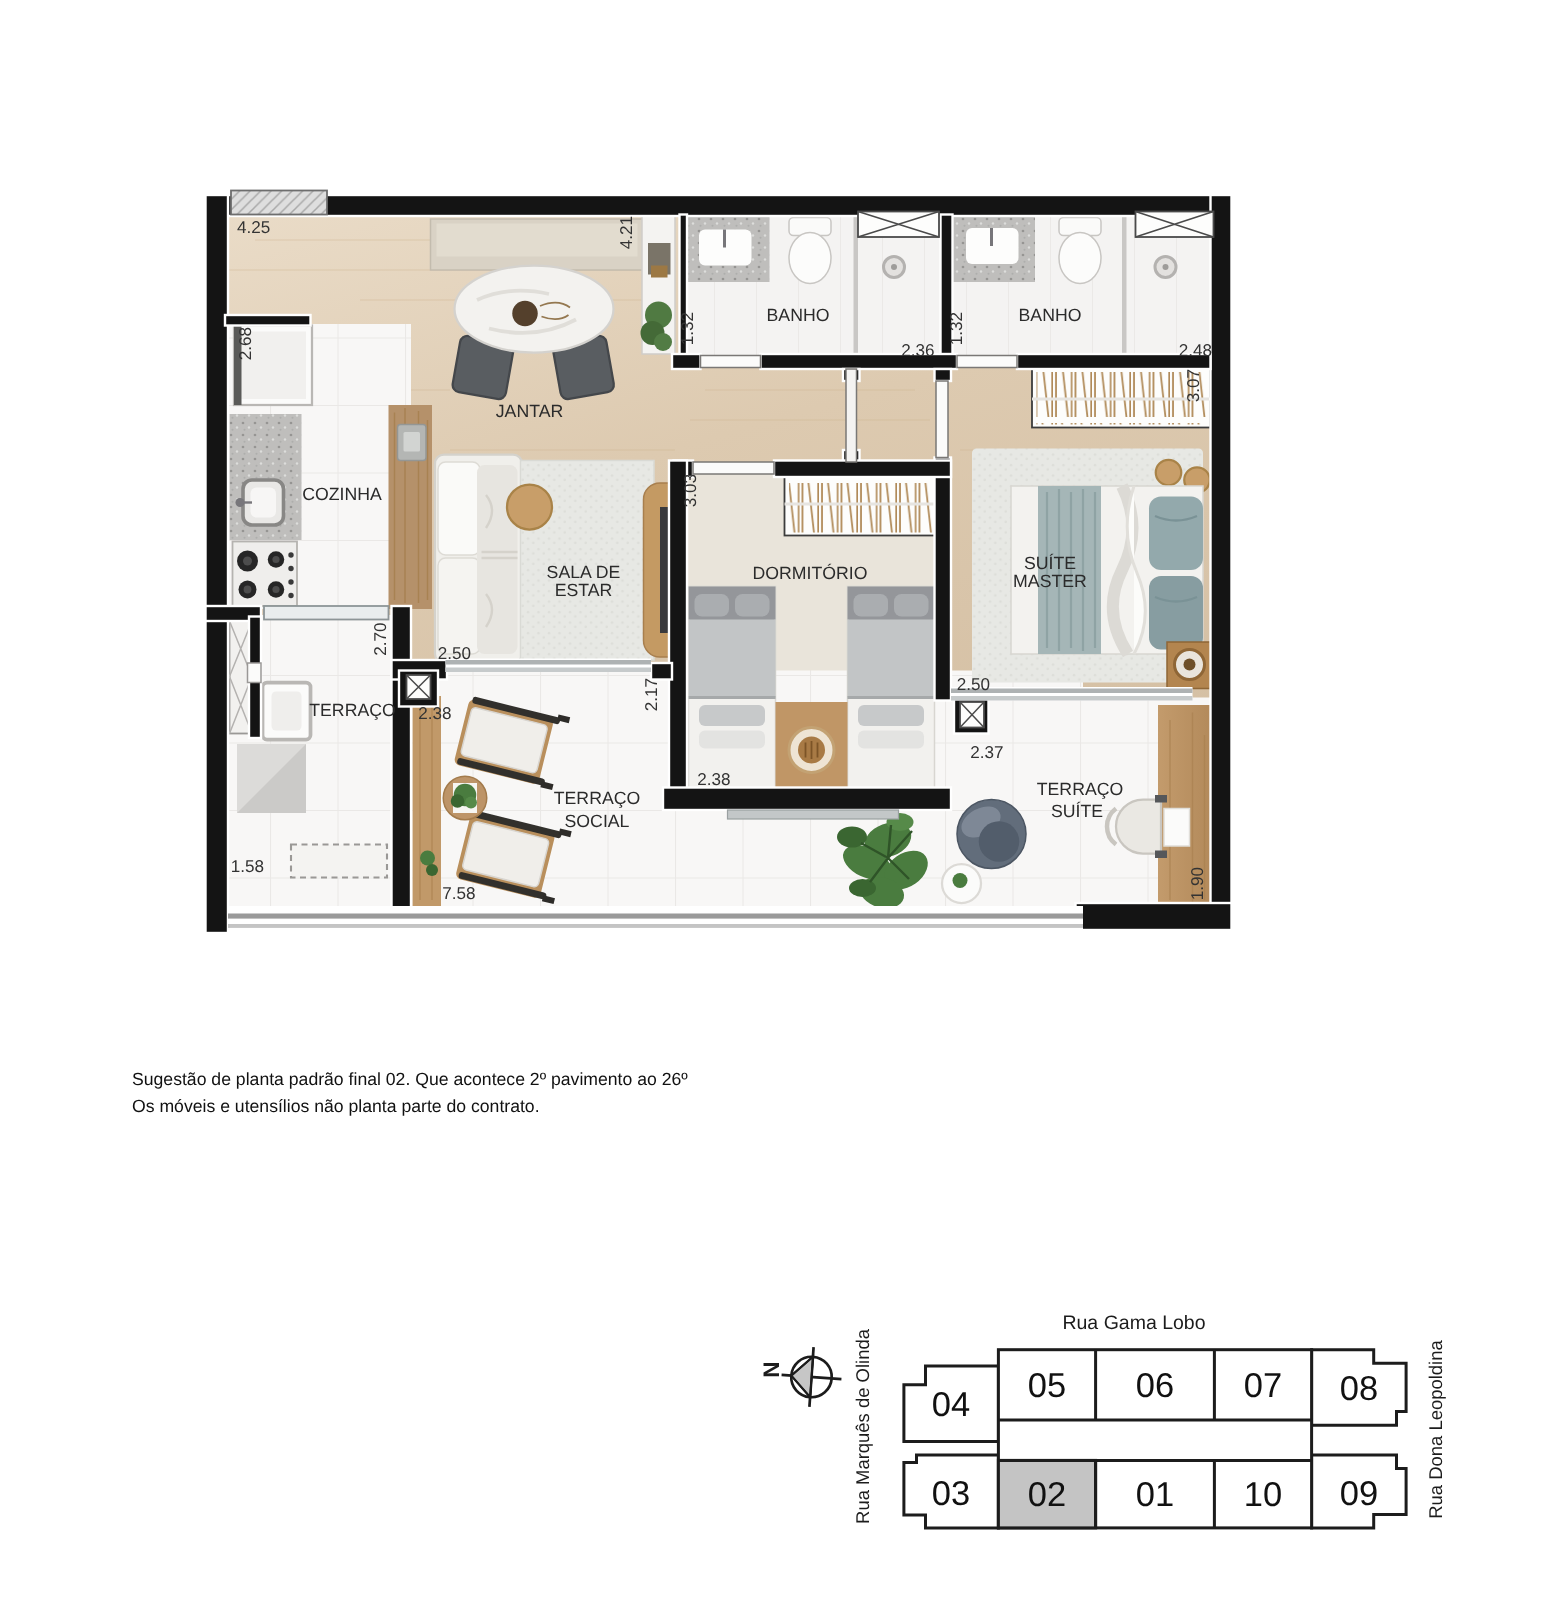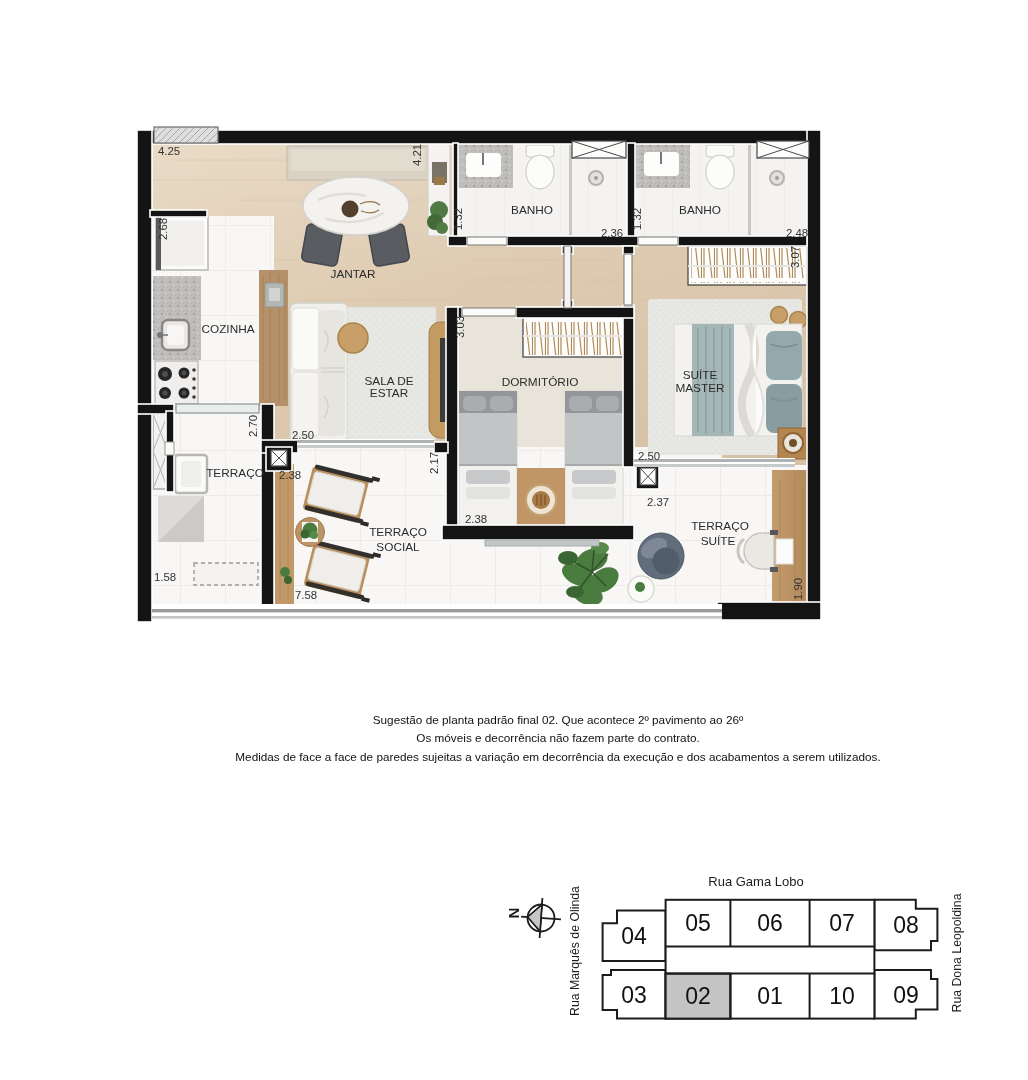--- a/index.html
+++ b/index.html
@@ -1,19 +1,19 @@
 <!DOCTYPE html>
 <html><head>
 <meta charset="utf-8">
 <style>
   html,body{margin:0;padding:0;background:#fff;}
   #page{position:relative;width:1028px;height:1080px;background:#fff;overflow:hidden;
         font-family:"Liberation Sans", sans-serif;}
   svg{display:block}
-  .disc{position:absolute;left:88px;top:711px;width:940px;font-size:11.75px;line-height:18.4px;color:#111;text-align:center;}
+  .disc{position:absolute;left:88px;top:711px;width:940px;font-size:11.75px;line-height:18.4px;color:#111;}
 </style>
 </head>
 <body>
 <div id="page">
 
 <svg id="plan" width="1028" height="1080" viewBox="0 0 1028 1080">
 <defs>
   <linearGradient id="woodG" x1="0" y1="0" x2="0.4" y2="1">
     <stop offset="0" stop-color="#eadcc8"></stop>
     <stop offset="0.45" stop-color="#ddcab0"></stop>
@@ -486,16 +486,15 @@
 <text x="698" y="1004">02</text>
 <text x="770" y="1004">01</text>
 <text x="842" y="1004">10</text>
 <text x="906" y="1003">09</text>
 </g>
 </g>
 </svg>
 
 <div class="disc">
   <div>Sugestão de planta padrão final 02. Que acontece 2º pavimento ao 26º</div>
-  <div>Os móveis e decorrência não fazem parte do contrato.</div>
-  <div>Medidas de face a face de paredes sujeitas a variação em decorrência da execução e dos acabamentos a serem utilizados.</div>
+  <div>Os móveis e utensílios não planta parte do contrato.</div>
 </div>
 </div>
 
 </body></html>

